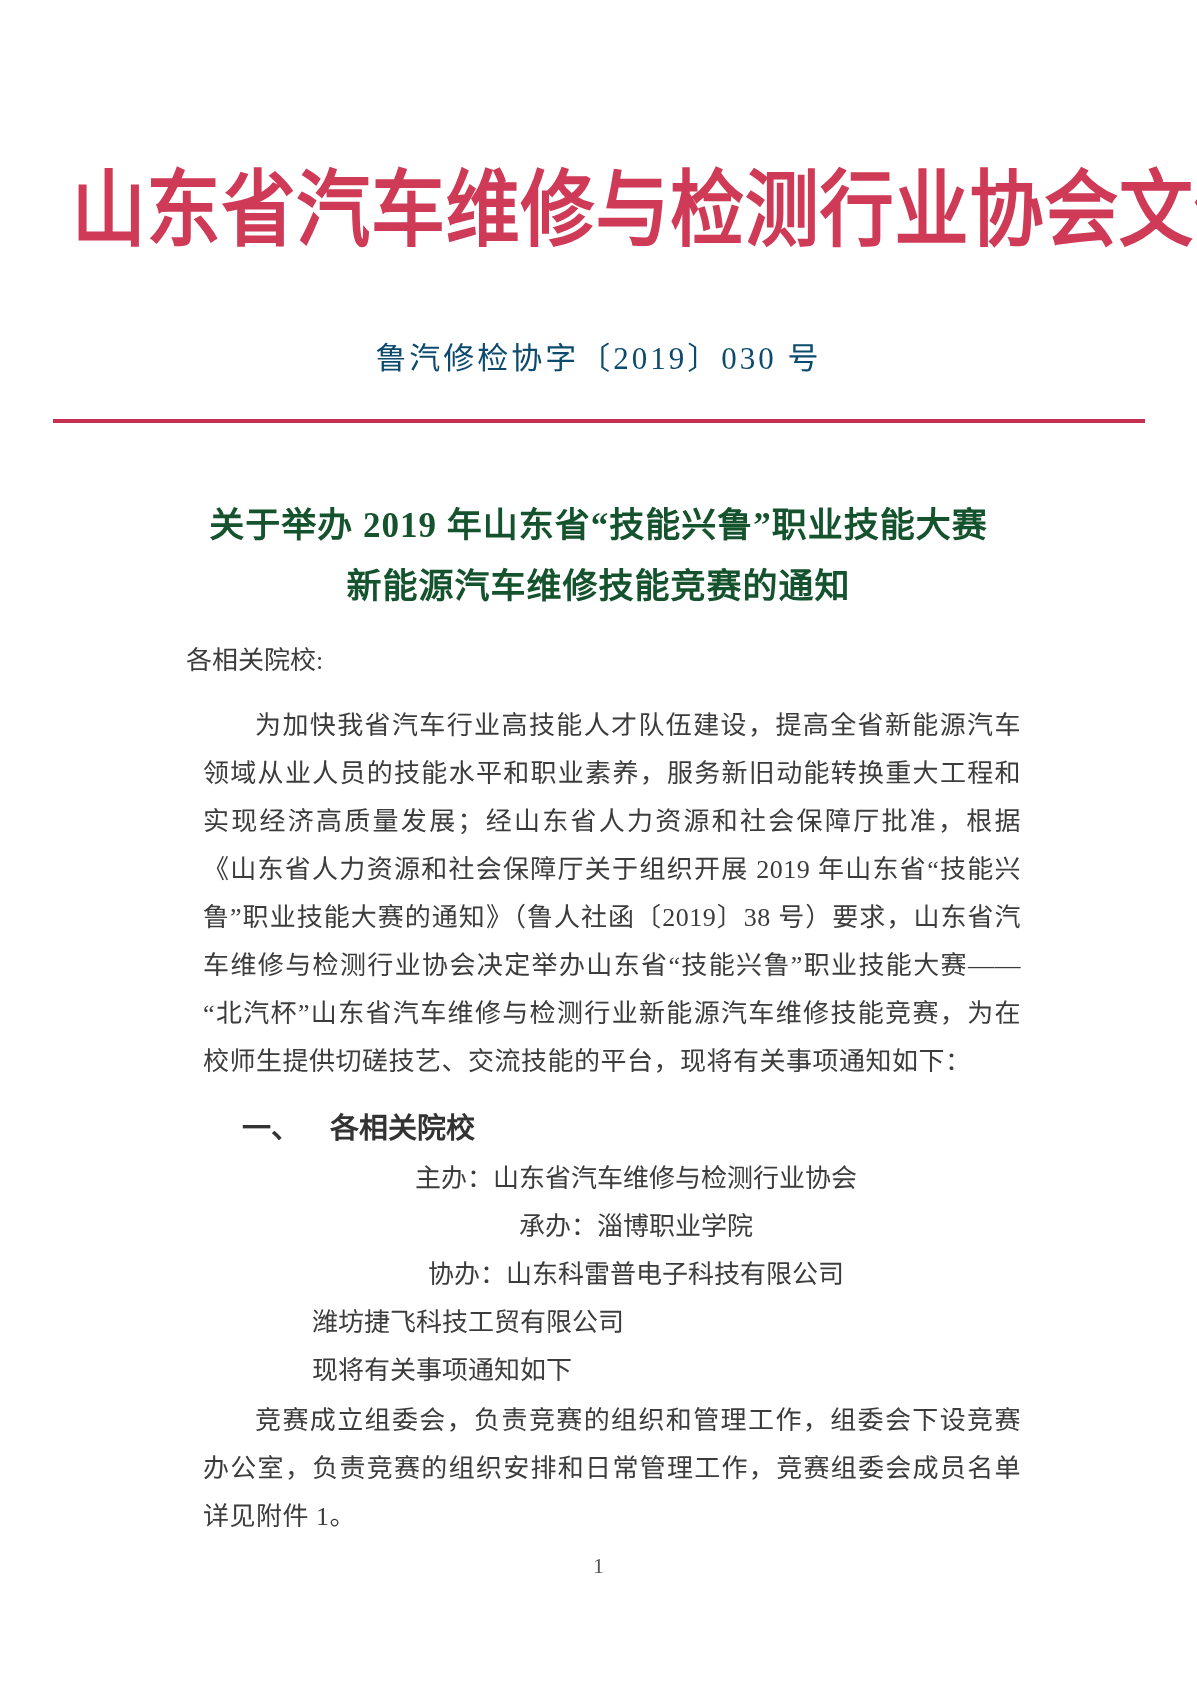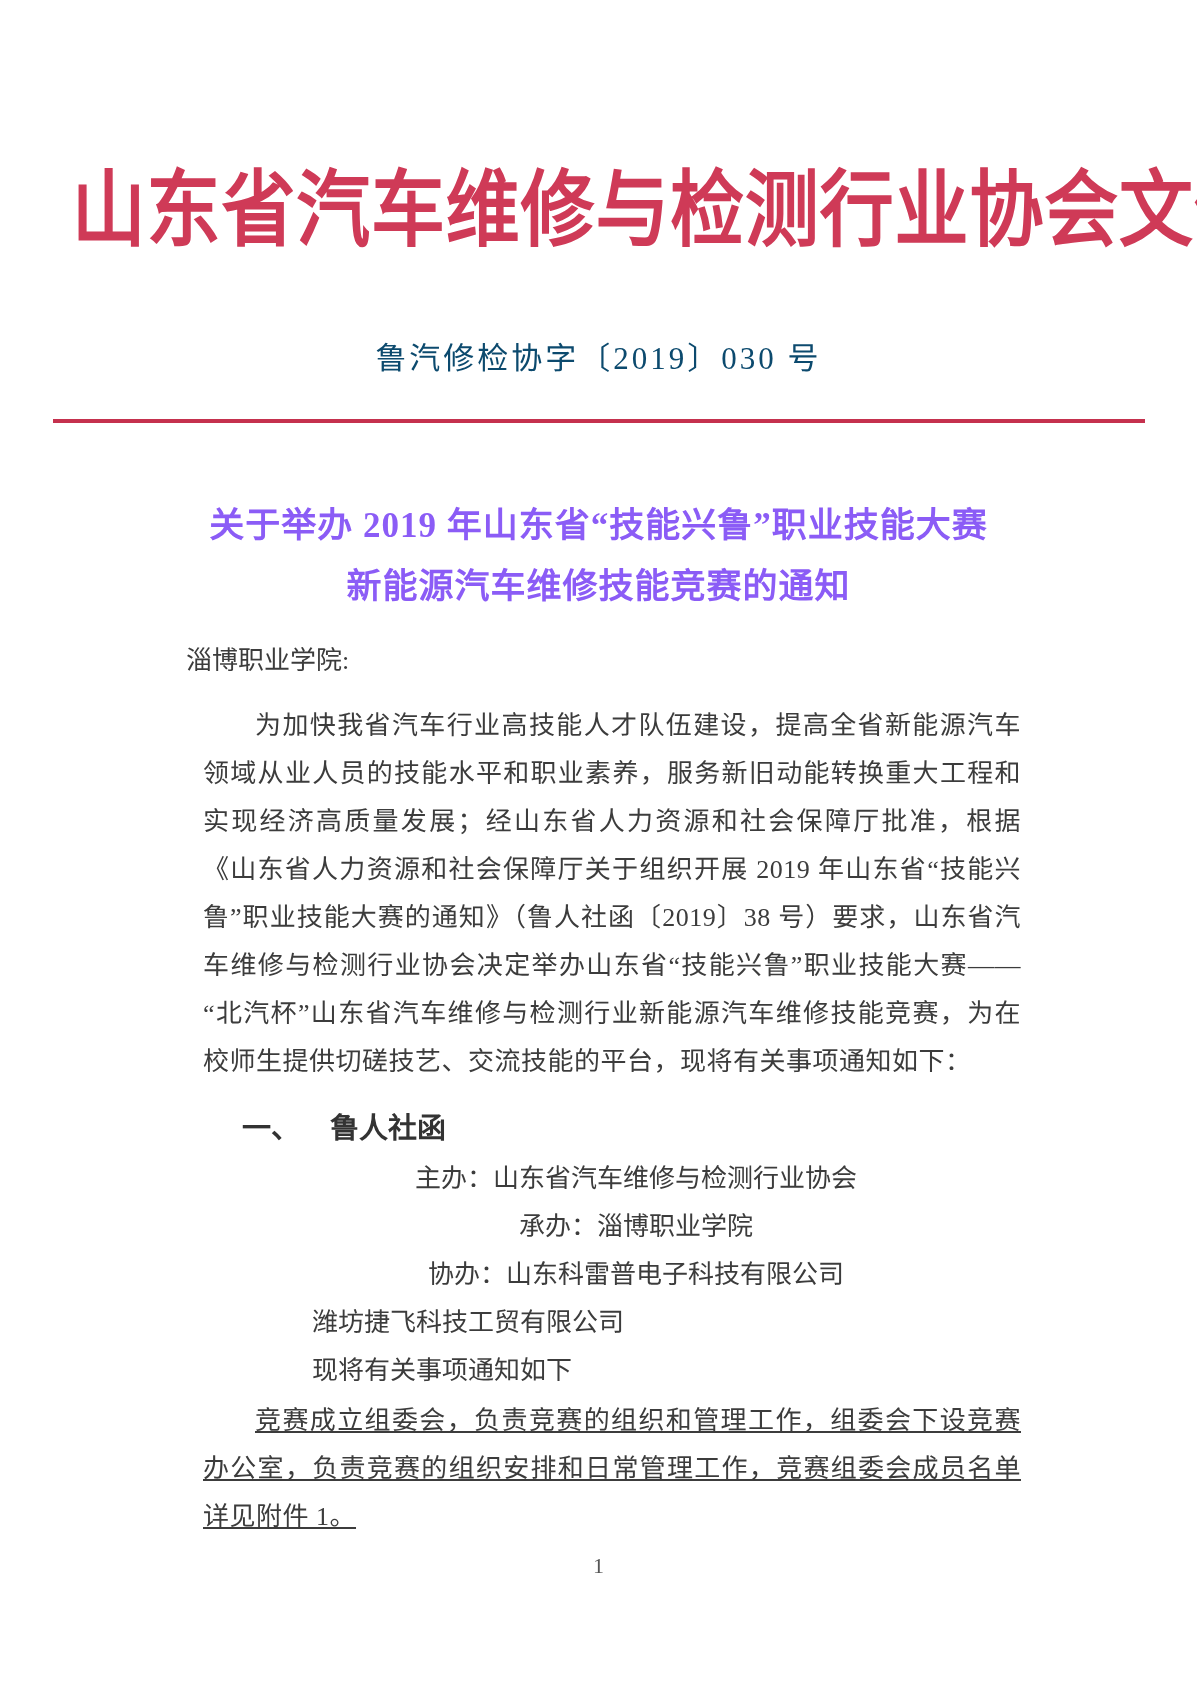--- a/index.html
+++ b/index.html
@@ -46,21 +46,21 @@
     height: 4px;
     border: none;
     background: #c5314e;
   }
   
   .title-block {
     margin-top: 72px;
     text-align: center;
     font-size: 35px;
     font-weight: 700;
-    color: #8b5cf6;
+    color: #14532d;
     line-height: 61px;
     letter-spacing: 1px;
   }
   
   .body-block {
     margin: 20px 0 0 186px;
     width: 852px;
     font-size: 26px;
     line-height: 48px;
     color: #3c3c3c;
@@ -96,21 +96,20 @@
     white-space: nowrap;
     text-align: center;
   }
   .org-extra {
     padding-left: 126px;
     line-height: 48px;
     white-space: nowrap;
   }
   .closing-para {
     margin-top: 2px;
-    text-decoration: underline;
   }
   
   .page-number {
     position: absolute;
     bottom: 128px;
     left: 0;
     width: 100%;
     text-align: center;
     font-size: 22px;
     color: #555555;
@@ -127,27 +126,27 @@
 
   <hr class="red-rule">
 
   <div class="title-block">
     <div>关于举办 2019 年山东省“技能兴鲁”职业技能大赛</div>
     <div>新能源汽车维修技能竞赛的通知</div>
   </div>
 
   <div class="body-block">
 
-    <p class="salutation">淄博职业学院:</p>
+    <p class="salutation">各相关院校:</p>
 
     <p class="para">为加快我省汽车行业高技能人才队伍建设，提高全省新能源汽车领域从业人员的技能水平和职业素养，服务新旧动能转换重大工程和实现经济高质量发展；经山东省人力资源和社会保障厅批准，根据《山东省人力资源和社会保障厅关于组织开展 2019 年山东省“技能兴鲁”职业技能大赛的通知》（鲁人社函〔2019〕38 号）要求，山东省汽车维修与检测行业协会决定举办山东省“技能兴鲁”职业技能大赛——“北汽杯”山东省汽车维修与检测行业新能源汽车维修技能竞赛，为在校师生提供切磋技艺、交流技能的平台，现将有关事项通知如下：</p>
 
     <h2 class="section-heading">
       <span class="num">一、</span>
-      <span>鲁人社函</span>
+      <span>各相关院校</span>
     </h2>
 
     <div class="org-list">
       <div class="org-line">
         <span>主办：</span><span>山东省汽车维修与检测行业协会</span>
       </div>
       <div class="org-line">
         <span>承办：</span><span>淄博职业学院</span>
       </div>
       <div class="org-line">

